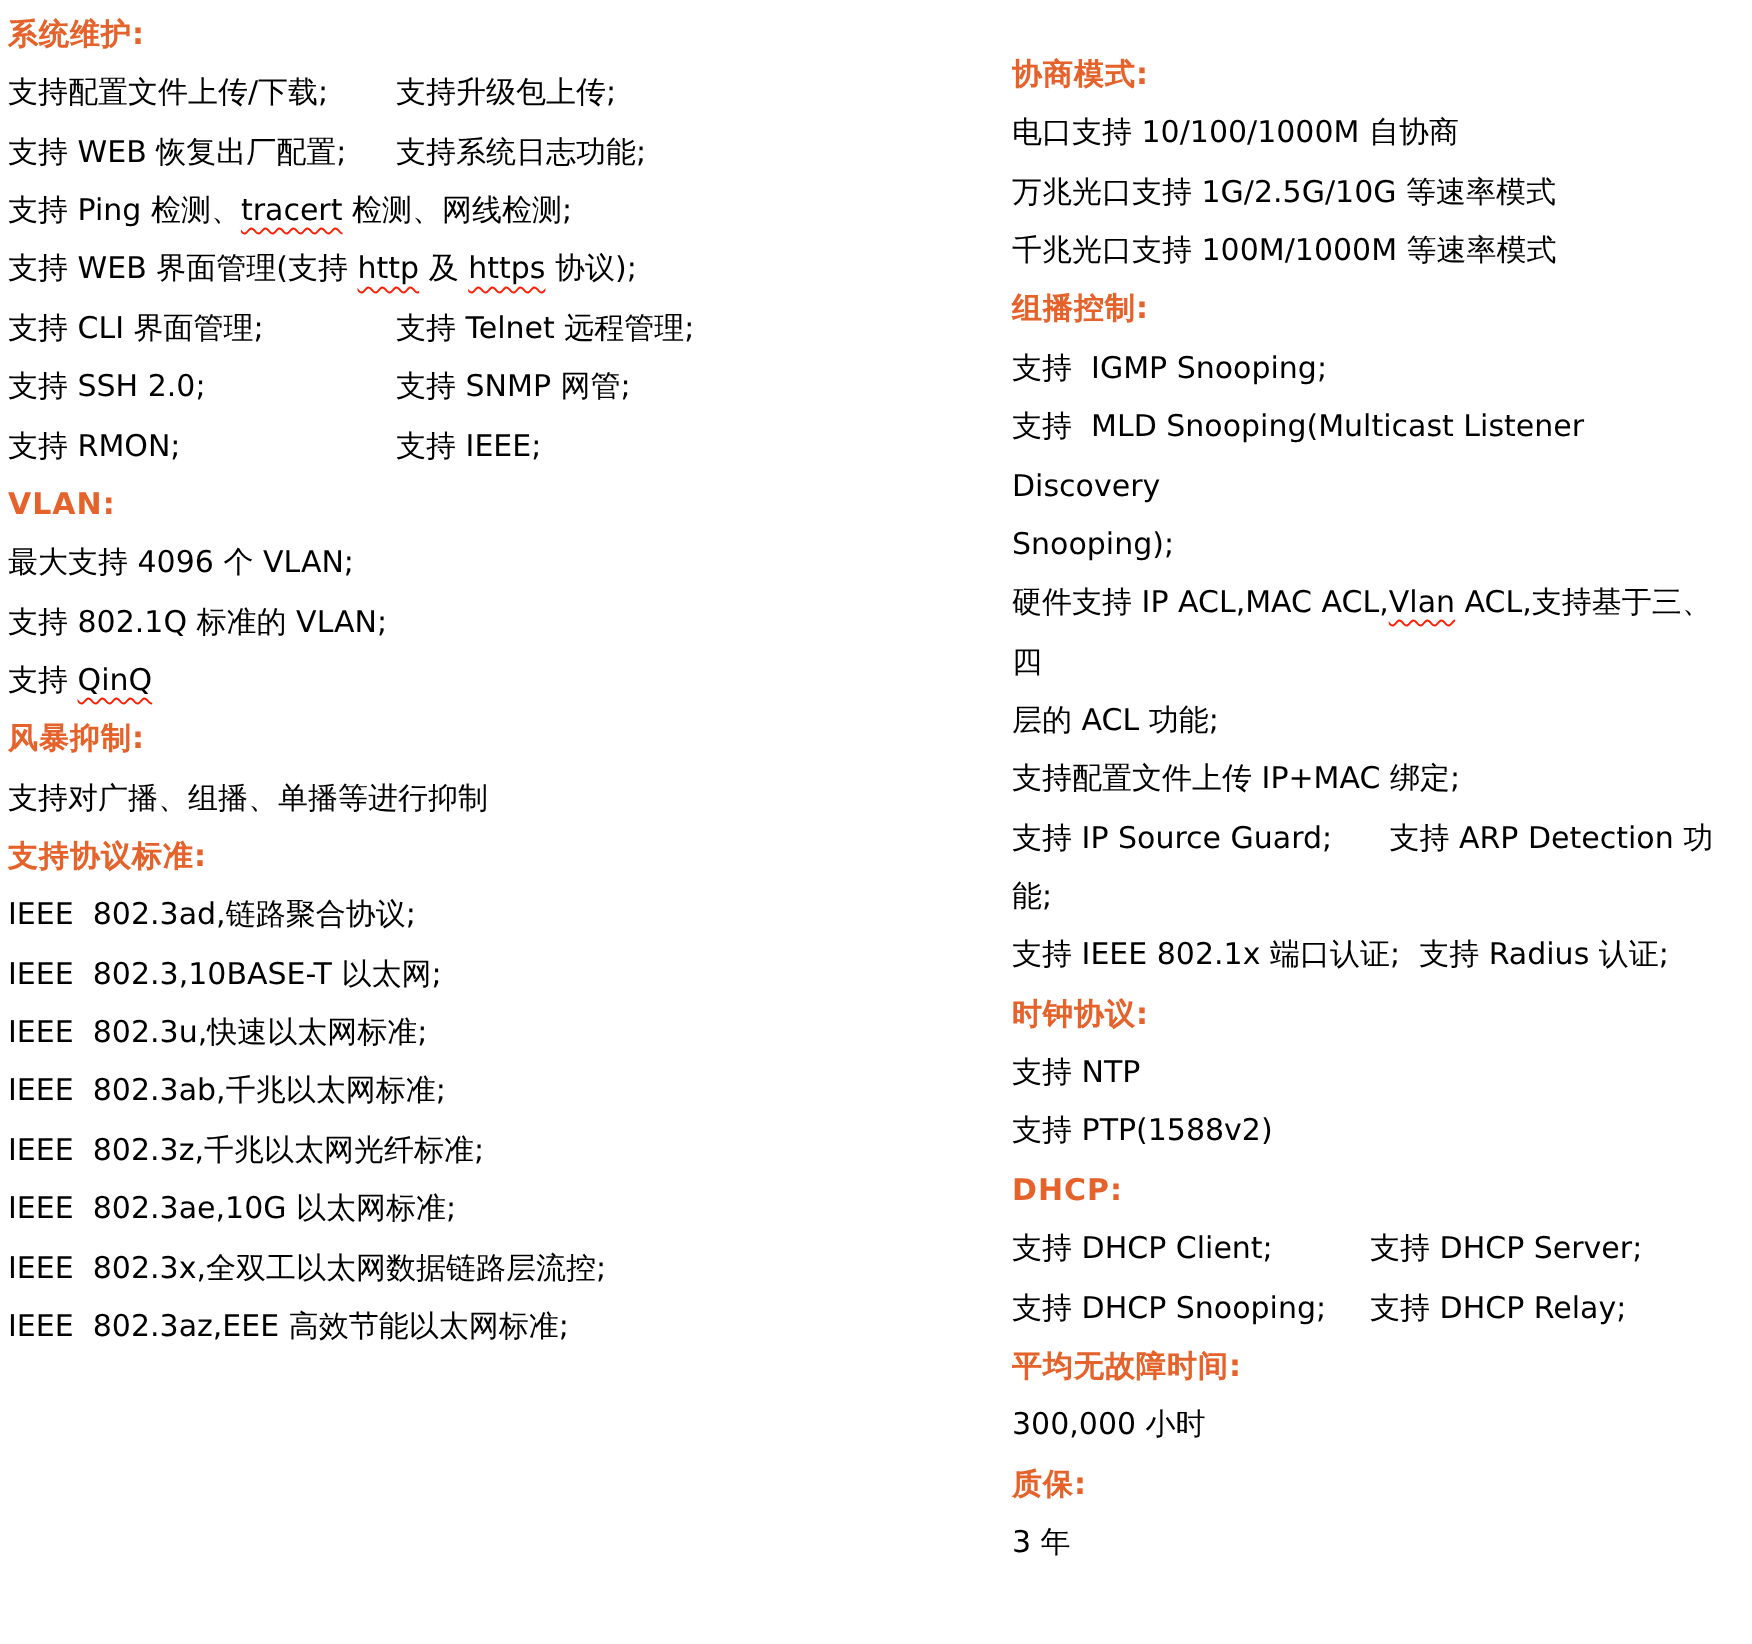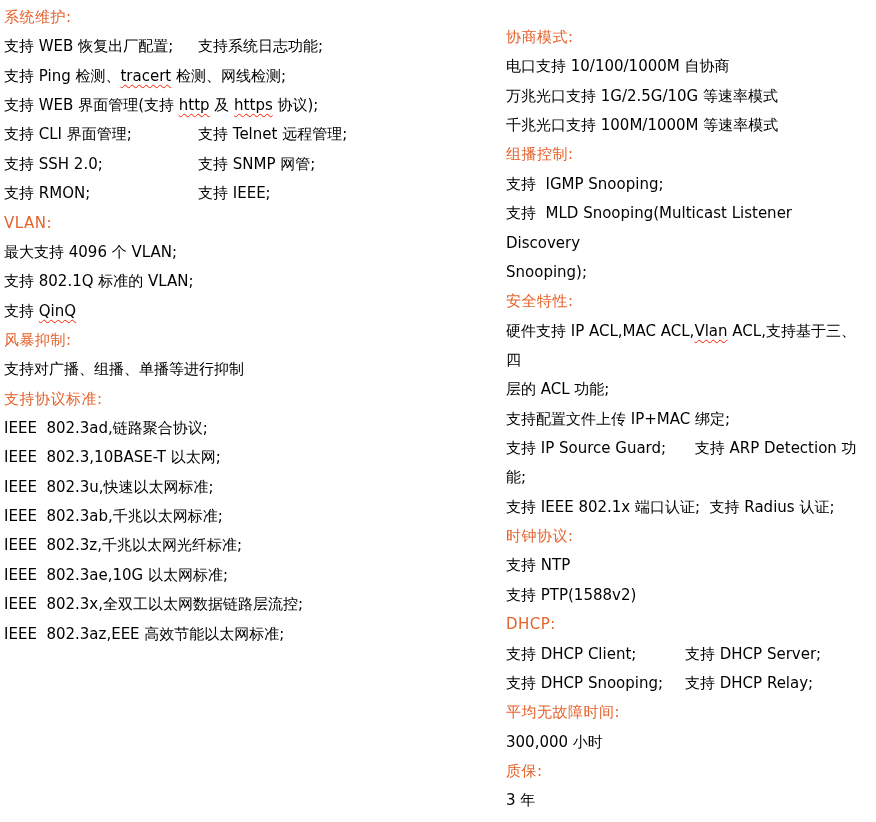--- a/index.html
+++ b/index.html
@@ -30,21 +30,21 @@
     width: 364px;
     padding-top: 23px;
   }
   .heading, .line {
     font-size: 15px;
     line-height: 29.36px;
     white-space: pre-wrap;
   }
   .heading {
     color: var(--accent, #e5622b);
-    font-weight: normal;
+    font-weight: bold;
     letter-spacing: 0.5px;
   }
   .sc {
     text-decoration: underline;
     text-decoration-style: wavy;
     text-decoration-color: var(--spellcheck, #ff1a00);
     text-decoration-thickness: 1px;
     text-underline-offset: 3px;
   }
   .pair-left {
@@ -55,20 +55,21 @@
     min-width: 179px;
   }
 </style>
 </head>
 <body>
 
 <div class="sheet">
   <div class="col col-left" id="col-left">
       <div class="section">
         <div class="heading">系统维护:</div>
+        <div class="line"><span class="pair-left">支持配置文件上传/下载;</span><span>支持升级包上传;</span></div>
         <div class="line"><span class="pair-left">支持 WEB 恢复出厂配置;</span><span>支持系统日志功能;</span></div>
         <div class="line"><span>支持 Ping 检测、</span><span class="sc">tracert</span><span> 检测、网线检测;</span></div>
         <div class="line"><span>支持 WEB 界面管理(支持 </span><span class="sc">http</span><span> 及 </span><span class="sc">https</span><span> 协议);</span></div>
         <div class="line"><span class="pair-left">支持 CLI 界面管理;</span><span>支持 Telnet 远程管理;</span></div>
         <div class="line"><span class="pair-left">支持 SSH 2.0;</span><span>支持 SNMP 网管;</span></div>
         <div class="line"><span class="pair-left">支持 RMON;</span><span>支持 IEEE;</span></div>
       </div>
       <div class="section">
         <div class="heading">VLAN:</div>
         <div class="line">最大支持 4096 个 VLAN;</div>
@@ -98,21 +99,20 @@
         <div class="line">万兆光口支持 1G/2.5G/10G 等速率模式</div>
         <div class="line">千兆光口支持 100M/1000M 等速率模式</div>
       </div>
       <div class="section">
         <div class="heading">组播控制:</div>
         <div class="line">支持  IGMP Snooping;</div>
         <div class="line">支持  MLD Snooping(Multicast Listener Discovery</div>
         <div class="line">Snooping);</div>
       </div>
       <div class="section">
-        <div class="heading">安全特性:</div>
         <div class="line"><span>硬件支持 IP ACL,MAC ACL,</span><span class="sc">Vlan</span><span> ACL,支持基于三、四</span></div>
         <div class="line">层的 ACL 功能;</div>
         <div class="line">支持配置文件上传 IP+MAC 绑定;</div>
         <div class="line">支持 IP Source Guard;      支持 ARP Detection 功能;</div>
         <div class="line">支持 IEEE 802.1x 端口认证;  支持 Radius 认证;</div>
       </div>
       <div class="section">
         <div class="heading">时钟协议:</div>
         <div class="line">支持 NTP</div>
         <div class="line">支持 PTP(1588v2)</div>

